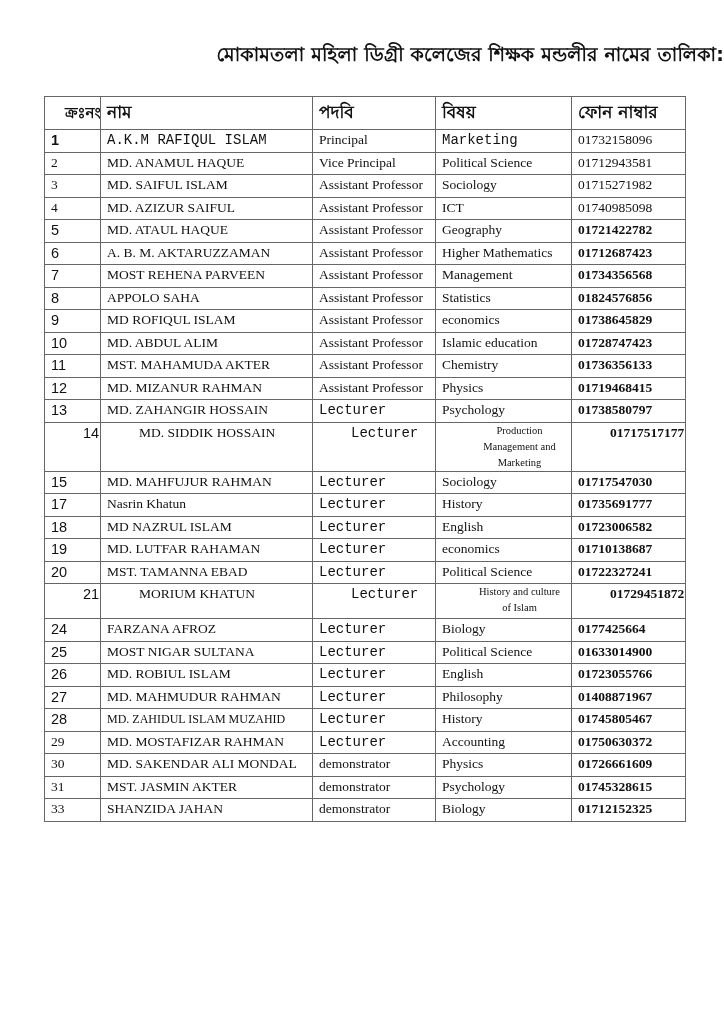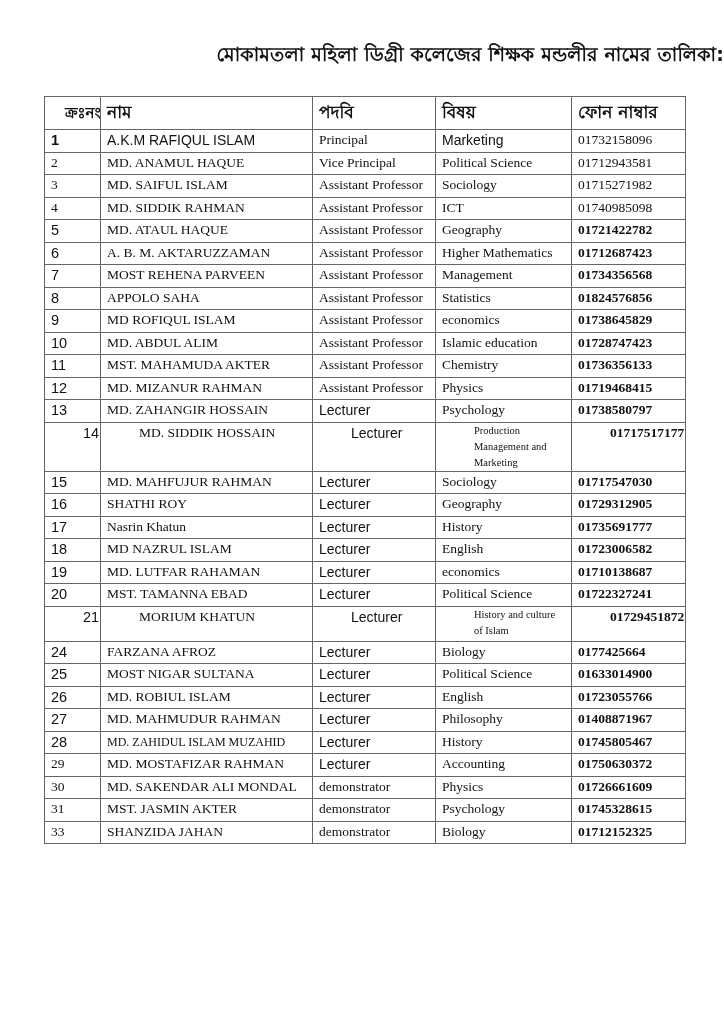--- a/index.html
+++ b/index.html
@@ -25,24 +25,24 @@
       font-family: "DejaVu Sans", sans-serif; font-size: 17px; font-weight: bold;
     }
     table.staff th.c-sl { text-align: right; font-size: 15px; padding-left: 20px; }
     table.staff td { height: 21.5px; line-height: 20px; font-size: 13.5px; }
     table.staff tr.tall td { height: 34px; padding-left: 38px; }
     col.c1 { width: 56px; }
     col.c2 { width: 212px; }
     col.c3 { width: 123px; }
     col.c4 { width: 136px; }
     col.c5 { width: 114px; }
-    .sans { font-family: Liberation Sans, sans-serif; font-size: 14px !important; }
+    .sans { font-family: Liberation Mono, monospace; font-size: 14px !important; }
     .num-sans { font-family: "Liberation Sans", sans-serif; font-size: 14.5px !important; }
     .bold { font-weight: bold; }
-    .small { font-size: 10.5px !important; line-height: 16px !important; white-space: normal !important; }
+    .small { font-size: 10.5px !important; line-height: 16px !important; white-space: normal !important; text-align: center; }
     .smallname { font-size: 12px !important; }
   </style>
 </head>
 <body>
 
 <div class="title">মোকামতলা মহিলা ডিগ্রী কলেজের শিক্ষক মন্ডলীর নামের তালিকা:</div>
 
 <table class="staff">
   <colgroup>
       <col class="c1">
@@ -77,21 +77,21 @@
       </tr>
       <tr>
         <td>3</td>
         <td>MD. SAIFUL ISLAM</td>
         <td>Assistant Professor</td>
         <td>Sociology</td>
         <td>01715271982</td>
       </tr>
       <tr>
         <td>4</td>
-        <td>MD. SIDDIK RAHMAN</td>
+        <td>MD. AZIZUR SAIFUL</td>
         <td>Assistant Professor</td>
         <td>ICT</td>
         <td>01740985098</td>
       </tr>
       <tr>
         <td class="num-sans">5</td>
         <td>MD. ATAUL HAQUE</td>
         <td>Assistant Professor</td>
         <td>Geography</td>
         <td class="bold">01721422782</td>
@@ -158,27 +158,20 @@
         <td class="sans">Lecturer</td>
         <td class="small">Production Management and Marketing</td>
         <td class="bold">01717517177</td>
       </tr>
       <tr>
         <td class="num-sans">15</td>
         <td>MD. MAHFUJUR RAHMAN</td>
         <td class="sans">Lecturer</td>
         <td>Sociology</td>
         <td class="bold">01717547030</td>
-      </tr>
-      <tr>
-        <td class="num-sans">16</td>
-        <td>SHATHI ROY</td>
-        <td class="sans">Lecturer</td>
-        <td>Geography</td>
-        <td class="bold">01729312905</td>
       </tr>
       <tr>
         <td class="num-sans">17</td>
         <td>Nasrin Khatun</td>
         <td class="sans">Lecturer</td>
         <td>History</td>
         <td class="bold">01735691777</td>
       </tr>
       <tr>
         <td class="num-sans">18</td>

